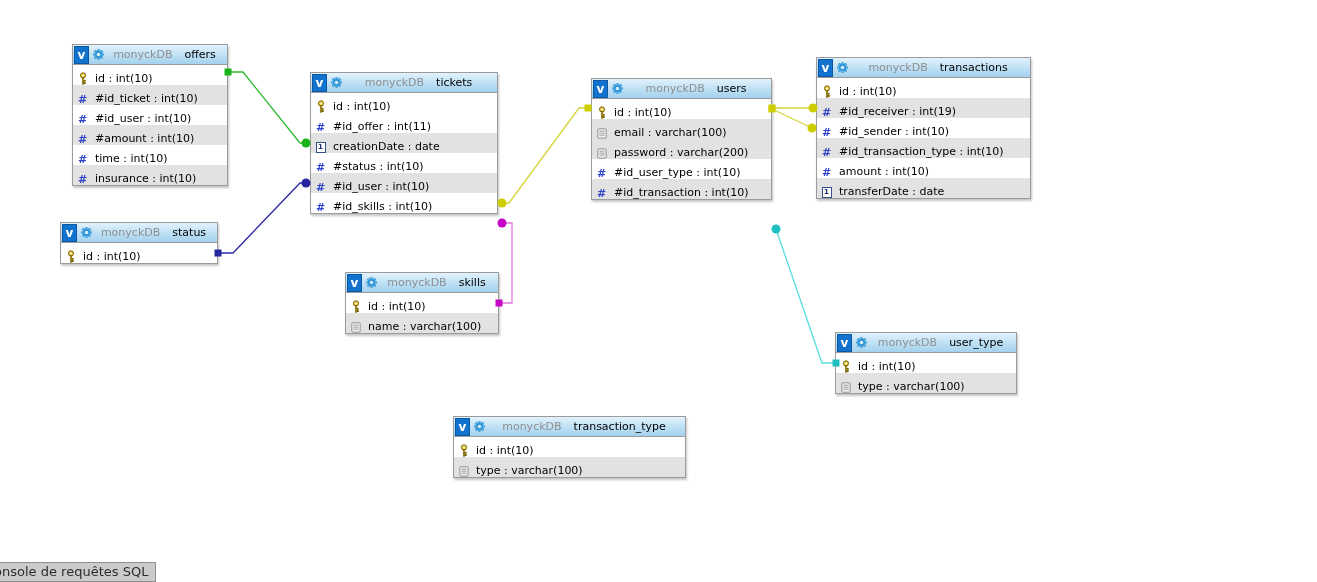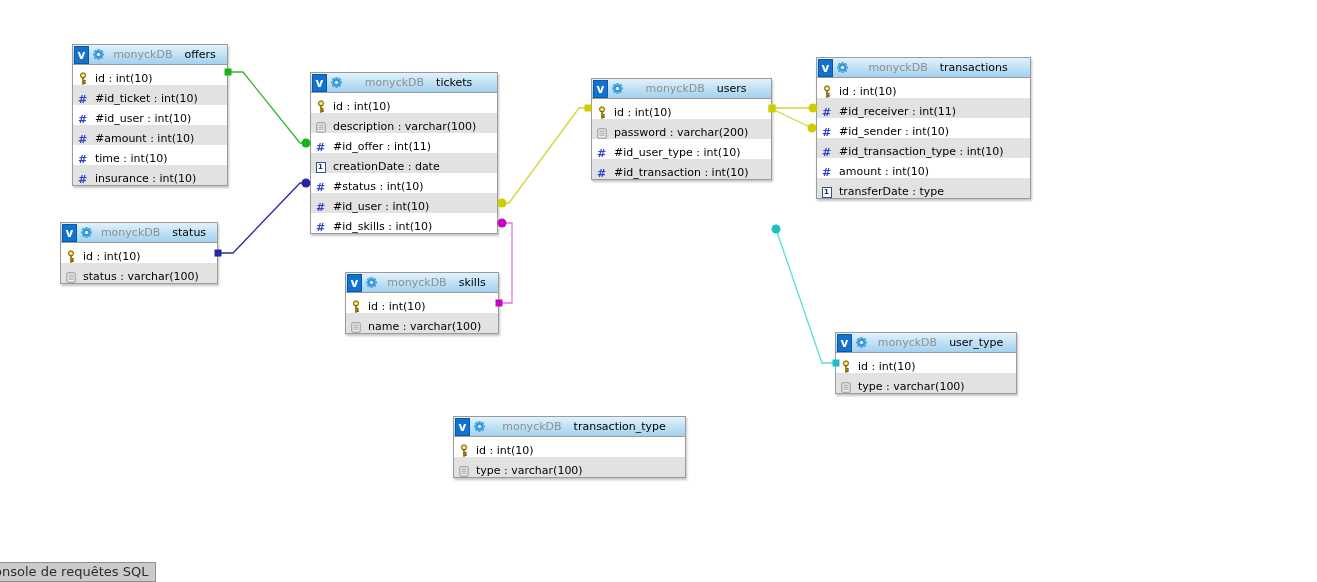--- a/index.html
+++ b/index.html
@@ -147,82 +147,148 @@
           <svg width="10" height="13" viewBox="0 0 10 13">
             <circle cx="5" cy="3.4" r="2.6" fill="#edc73a" stroke="#6b5b00" stroke-width="0.9"></circle>
             <circle cx="5" cy="3.4" r="1" fill="#fffbe8"></circle>
             <rect x="4.3" y="5.8" width="1.5" height="6.4" fill="#edc73a" stroke="#6b5b00" stroke-width="0.7"></rect>
             <rect x="5.8" y="8.4" width="1.7" height="1.1" fill="#edc73a" stroke="#6b5b00" stroke-width="0.6"></rect>
             <rect x="5.8" y="10.6" width="1.7" height="1.1" fill="#edc73a" stroke="#6b5b00" stroke-width="0.6"></rect>
           </svg>
         </span>
         <span class="flabel">id : int(10)</span>
       </div>
+      <div class="fr">
+        <span class="fi">
+          <span class="num-glyph">#</span>
+        </span>
+        <span class="flabel">#id_offer : int(11)</span>
+      </div>
+      <div class="fr alt">
+        <span class="fi">
+          <span class="date-glyph">1</span>
+        </span>
+        <span class="flabel">creationDate : date</span>
+      </div>
+      <div class="fr">
+        <span class="fi">
+          <span class="num-glyph">#</span>
+        </span>
+        <span class="flabel">#status : int(10)</span>
+      </div>
+      <div class="fr alt">
+        <span class="fi">
+          <span class="num-glyph">#</span>
+        </span>
+        <span class="flabel">#id_user : int(10)</span>
+      </div>
+      <div class="fr">
+        <span class="fi">
+          <span class="num-glyph">#</span>
+        </span>
+        <span class="flabel">#id_skills : int(10)</span>
+      </div>
+    </div>
+    <div class="tbl" style="left: 60px; top: 222px; width: 158px;">
+      <div class="th">
+        <span class="vic">v</span>
+        <span class="gear">
+          <svg width="13" height="13" viewBox="0 0 13 13">
+            <g stroke="#2e95d6" stroke-width="2.2">
+              <line x1="6.5" y1="1" x2="6.5" y2="12"></line>
+              <line x1="1" y1="6.5" x2="12" y2="6.5"></line>
+              <line x1="2.6" y1="2.6" x2="10.4" y2="10.4"></line>
+              <line x1="10.4" y1="2.6" x2="2.6" y2="10.4"></line>
+            </g>
+            <circle cx="6.5" cy="6.5" r="4.4" fill="#2e95d6" stroke="#7fc3ea" stroke-width="1"></circle>
+            <circle cx="6.5" cy="6.5" r="1.8" fill="#d6ecf9"></circle>
+          </svg>
+        </span>
+        <span class="hmid">
+          <span class="db">monyckDB</span>
+          <span class="tn">status</span>
+        </span>
+      </div>
+      <div class="fr">
+        <span class="fi">
+          <svg width="10" height="13" viewBox="0 0 10 13">
+            <circle cx="5" cy="3.4" r="2.6" fill="#edc73a" stroke="#6b5b00" stroke-width="0.9"></circle>
+            <circle cx="5" cy="3.4" r="1" fill="#fffbe8"></circle>
+            <rect x="4.3" y="5.8" width="1.5" height="6.4" fill="#edc73a" stroke="#6b5b00" stroke-width="0.7"></rect>
+            <rect x="5.8" y="8.4" width="1.7" height="1.1" fill="#edc73a" stroke="#6b5b00" stroke-width="0.6"></rect>
+            <rect x="5.8" y="10.6" width="1.7" height="1.1" fill="#edc73a" stroke="#6b5b00" stroke-width="0.6"></rect>
+          </svg>
+        </span>
+        <span class="flabel">id : int(10)</span>
+      </div>
+    </div>
+    <div class="tbl" style="left: 345px; top: 272px; width: 154px;">
+      <div class="th">
+        <span class="vic">v</span>
+        <span class="gear">
+          <svg width="13" height="13" viewBox="0 0 13 13">
+            <g stroke="#2e95d6" stroke-width="2.2">
+              <line x1="6.5" y1="1" x2="6.5" y2="12"></line>
+              <line x1="1" y1="6.5" x2="12" y2="6.5"></line>
+              <line x1="2.6" y1="2.6" x2="10.4" y2="10.4"></line>
+              <line x1="10.4" y1="2.6" x2="2.6" y2="10.4"></line>
+            </g>
+            <circle cx="6.5" cy="6.5" r="4.4" fill="#2e95d6" stroke="#7fc3ea" stroke-width="1"></circle>
+            <circle cx="6.5" cy="6.5" r="1.8" fill="#d6ecf9"></circle>
+          </svg>
+        </span>
+        <span class="hmid">
+          <span class="db">monyckDB</span>
+          <span class="tn">skills</span>
+        </span>
+      </div>
+      <div class="fr">
+        <span class="fi">
+          <svg width="10" height="13" viewBox="0 0 10 13">
+            <circle cx="5" cy="3.4" r="2.6" fill="#edc73a" stroke="#6b5b00" stroke-width="0.9"></circle>
+            <circle cx="5" cy="3.4" r="1" fill="#fffbe8"></circle>
+            <rect x="4.3" y="5.8" width="1.5" height="6.4" fill="#edc73a" stroke="#6b5b00" stroke-width="0.7"></rect>
+            <rect x="5.8" y="8.4" width="1.7" height="1.1" fill="#edc73a" stroke="#6b5b00" stroke-width="0.6"></rect>
+            <rect x="5.8" y="10.6" width="1.7" height="1.1" fill="#edc73a" stroke="#6b5b00" stroke-width="0.6"></rect>
+          </svg>
+        </span>
+        <span class="flabel">id : int(10)</span>
+      </div>
       <div class="fr alt">
         <span class="fi">
           <svg width="10" height="11" viewBox="0 0 10 11">
             <rect x="0.8" y="0.8" width="8.4" height="9.4" rx="1" fill="#efefef" stroke="#8a8a8a" stroke-width="0.9"></rect>
             <g stroke="#9a9a9a" stroke-width="0.9">
               <line x1="2.4" y1="3.2" x2="7.6" y2="3.2"></line>
               <line x1="2.4" y1="5.2" x2="7.6" y2="5.2"></line>
               <line x1="2.4" y1="7.2" x2="7.6" y2="7.2"></line>
             </g>
           </svg>
         </span>
-        <span class="flabel">description : varchar(100)</span>
-      </div>
-      <div class="fr">
-        <span class="fi">
-          <span class="num-glyph">#</span>
-        </span>
-        <span class="flabel">#id_offer : int(11)</span>
-      </div>
-      <div class="fr alt">
-        <span class="fi">
-          <span class="date-glyph">1</span>
-        </span>
-        <span class="flabel">creationDate : date</span>
-      </div>
-      <div class="fr">
-        <span class="fi">
-          <span class="num-glyph">#</span>
-        </span>
-        <span class="flabel">#status : int(10)</span>
-      </div>
-      <div class="fr alt">
-        <span class="fi">
-          <span class="num-glyph">#</span>
-        </span>
-        <span class="flabel">#id_user : int(10)</span>
-      </div>
-      <div class="fr">
-        <span class="fi">
-          <span class="num-glyph">#</span>
-        </span>
-        <span class="flabel">#id_skills : int(10)</span>
-      </div>
-    </div>
-    <div class="tbl" style="left: 60px; top: 222px; width: 158px;">
-      <div class="th">
-        <span class="vic">v</span>
-        <span class="gear">
-          <svg width="13" height="13" viewBox="0 0 13 13">
-            <g stroke="#2e95d6" stroke-width="2.2">
-              <line x1="6.5" y1="1" x2="6.5" y2="12"></line>
-              <line x1="1" y1="6.5" x2="12" y2="6.5"></line>
-              <line x1="2.6" y1="2.6" x2="10.4" y2="10.4"></line>
-              <line x1="10.4" y1="2.6" x2="2.6" y2="10.4"></line>
-            </g>
-            <circle cx="6.5" cy="6.5" r="4.4" fill="#2e95d6" stroke="#7fc3ea" stroke-width="1"></circle>
-            <circle cx="6.5" cy="6.5" r="1.8" fill="#d6ecf9"></circle>
-          </svg>
-        </span>
-        <span class="hmid">
-          <span class="db">monyckDB</span>
-          <span class="tn">status</span>
+        <span class="flabel">name : varchar(100)</span>
+      </div>
+    </div>
+    <div class="tbl" style="left: 591px; top: 78px; width: 181px;">
+      <div class="th">
+        <span class="vic">v</span>
+        <span class="gear">
+          <svg width="13" height="13" viewBox="0 0 13 13">
+            <g stroke="#2e95d6" stroke-width="2.2">
+              <line x1="6.5" y1="1" x2="6.5" y2="12"></line>
+              <line x1="1" y1="6.5" x2="12" y2="6.5"></line>
+              <line x1="2.6" y1="2.6" x2="10.4" y2="10.4"></line>
+              <line x1="10.4" y1="2.6" x2="2.6" y2="10.4"></line>
+            </g>
+            <circle cx="6.5" cy="6.5" r="4.4" fill="#2e95d6" stroke="#7fc3ea" stroke-width="1"></circle>
+            <circle cx="6.5" cy="6.5" r="1.8" fill="#d6ecf9"></circle>
+          </svg>
+        </span>
+        <span class="hmid">
+          <span class="db">monyckDB</span>
+          <span class="tn">users</span>
         </span>
       </div>
       <div class="fr">
         <span class="fi">
           <svg width="10" height="13" viewBox="0 0 10 13">
             <circle cx="5" cy="3.4" r="2.6" fill="#edc73a" stroke="#6b5b00" stroke-width="0.9"></circle>
             <circle cx="5" cy="3.4" r="1" fill="#fffbe8"></circle>
             <rect x="4.3" y="5.8" width="1.5" height="6.4" fill="#edc73a" stroke="#6b5b00" stroke-width="0.7"></rect>
             <rect x="5.8" y="8.4" width="1.7" height="1.1" fill="#edc73a" stroke="#6b5b00" stroke-width="0.6"></rect>
             <rect x="5.8" y="10.6" width="1.7" height="1.1" fill="#edc73a" stroke="#6b5b00" stroke-width="0.6"></rect>
@@ -234,87 +300,129 @@
         <span class="fi">
           <svg width="10" height="11" viewBox="0 0 10 11">
             <rect x="0.8" y="0.8" width="8.4" height="9.4" rx="1" fill="#efefef" stroke="#8a8a8a" stroke-width="0.9"></rect>
             <g stroke="#9a9a9a" stroke-width="0.9">
               <line x1="2.4" y1="3.2" x2="7.6" y2="3.2"></line>
               <line x1="2.4" y1="5.2" x2="7.6" y2="5.2"></line>
               <line x1="2.4" y1="7.2" x2="7.6" y2="7.2"></line>
             </g>
           </svg>
         </span>
-        <span class="flabel">status : varchar(100)</span>
-      </div>
-    </div>
-    <div class="tbl" style="left: 345px; top: 272px; width: 154px;">
-      <div class="th">
-        <span class="vic">v</span>
-        <span class="gear">
-          <svg width="13" height="13" viewBox="0 0 13 13">
-            <g stroke="#2e95d6" stroke-width="2.2">
-              <line x1="6.5" y1="1" x2="6.5" y2="12"></line>
-              <line x1="1" y1="6.5" x2="12" y2="6.5"></line>
-              <line x1="2.6" y1="2.6" x2="10.4" y2="10.4"></line>
-              <line x1="10.4" y1="2.6" x2="2.6" y2="10.4"></line>
-            </g>
-            <circle cx="6.5" cy="6.5" r="4.4" fill="#2e95d6" stroke="#7fc3ea" stroke-width="1"></circle>
-            <circle cx="6.5" cy="6.5" r="1.8" fill="#d6ecf9"></circle>
-          </svg>
-        </span>
-        <span class="hmid">
-          <span class="db">monyckDB</span>
-          <span class="tn">skills</span>
-        </span>
-      </div>
-      <div class="fr">
-        <span class="fi">
-          <svg width="10" height="13" viewBox="0 0 10 13">
-            <circle cx="5" cy="3.4" r="2.6" fill="#edc73a" stroke="#6b5b00" stroke-width="0.9"></circle>
-            <circle cx="5" cy="3.4" r="1" fill="#fffbe8"></circle>
-            <rect x="4.3" y="5.8" width="1.5" height="6.4" fill="#edc73a" stroke="#6b5b00" stroke-width="0.7"></rect>
-            <rect x="5.8" y="8.4" width="1.7" height="1.1" fill="#edc73a" stroke="#6b5b00" stroke-width="0.6"></rect>
-            <rect x="5.8" y="10.6" width="1.7" height="1.1" fill="#edc73a" stroke="#6b5b00" stroke-width="0.6"></rect>
-          </svg>
-        </span>
-        <span class="flabel">id : int(10)</span>
+        <span class="flabel">email : varchar(100)</span>
       </div>
       <div class="fr alt">
         <span class="fi">
           <svg width="10" height="11" viewBox="0 0 10 11">
             <rect x="0.8" y="0.8" width="8.4" height="9.4" rx="1" fill="#efefef" stroke="#8a8a8a" stroke-width="0.9"></rect>
             <g stroke="#9a9a9a" stroke-width="0.9">
               <line x1="2.4" y1="3.2" x2="7.6" y2="3.2"></line>
               <line x1="2.4" y1="5.2" x2="7.6" y2="5.2"></line>
               <line x1="2.4" y1="7.2" x2="7.6" y2="7.2"></line>
             </g>
           </svg>
         </span>
-        <span class="flabel">name : varchar(100)</span>
-      </div>
-    </div>
-    <div class="tbl" style="left: 591px; top: 78px; width: 181px;">
-      <div class="th">
-        <span class="vic">v</span>
-        <span class="gear">
-          <svg width="13" height="13" viewBox="0 0 13 13">
-            <g stroke="#2e95d6" stroke-width="2.2">
-              <line x1="6.5" y1="1" x2="6.5" y2="12"></line>
-              <line x1="1" y1="6.5" x2="12" y2="6.5"></line>
-              <line x1="2.6" y1="2.6" x2="10.4" y2="10.4"></line>
-              <line x1="10.4" y1="2.6" x2="2.6" y2="10.4"></line>
-            </g>
-            <circle cx="6.5" cy="6.5" r="4.4" fill="#2e95d6" stroke="#7fc3ea" stroke-width="1"></circle>
-            <circle cx="6.5" cy="6.5" r="1.8" fill="#d6ecf9"></circle>
-          </svg>
-        </span>
-        <span class="hmid">
-          <span class="db">monyckDB</span>
-          <span class="tn">users</span>
+        <span class="flabel">password : varchar(200)</span>
+      </div>
+      <div class="fr">
+        <span class="fi">
+          <span class="num-glyph">#</span>
+        </span>
+        <span class="flabel">#id_user_type : int(10)</span>
+      </div>
+      <div class="fr alt">
+        <span class="fi">
+          <span class="num-glyph">#</span>
+        </span>
+        <span class="flabel">#id_transaction : int(10)</span>
+      </div>
+    </div>
+    <div class="tbl" style="left: 816px; top: 57px; width: 215px;">
+      <div class="th">
+        <span class="vic">v</span>
+        <span class="gear">
+          <svg width="13" height="13" viewBox="0 0 13 13">
+            <g stroke="#2e95d6" stroke-width="2.2">
+              <line x1="6.5" y1="1" x2="6.5" y2="12"></line>
+              <line x1="1" y1="6.5" x2="12" y2="6.5"></line>
+              <line x1="2.6" y1="2.6" x2="10.4" y2="10.4"></line>
+              <line x1="10.4" y1="2.6" x2="2.6" y2="10.4"></line>
+            </g>
+            <circle cx="6.5" cy="6.5" r="4.4" fill="#2e95d6" stroke="#7fc3ea" stroke-width="1"></circle>
+            <circle cx="6.5" cy="6.5" r="1.8" fill="#d6ecf9"></circle>
+          </svg>
+        </span>
+        <span class="hmid">
+          <span class="db">monyckDB</span>
+          <span class="tn">transactions</span>
+        </span>
+      </div>
+      <div class="fr">
+        <span class="fi">
+          <svg width="10" height="13" viewBox="0 0 10 13">
+            <circle cx="5" cy="3.4" r="2.6" fill="#edc73a" stroke="#6b5b00" stroke-width="0.9"></circle>
+            <circle cx="5" cy="3.4" r="1" fill="#fffbe8"></circle>
+            <rect x="4.3" y="5.8" width="1.5" height="6.4" fill="#edc73a" stroke="#6b5b00" stroke-width="0.7"></rect>
+            <rect x="5.8" y="8.4" width="1.7" height="1.1" fill="#edc73a" stroke="#6b5b00" stroke-width="0.6"></rect>
+            <rect x="5.8" y="10.6" width="1.7" height="1.1" fill="#edc73a" stroke="#6b5b00" stroke-width="0.6"></rect>
+          </svg>
+        </span>
+        <span class="flabel">id : int(10)</span>
+      </div>
+      <div class="fr alt">
+        <span class="fi">
+          <span class="num-glyph">#</span>
+        </span>
+        <span class="flabel">#id_receiver : int(19)</span>
+      </div>
+      <div class="fr">
+        <span class="fi">
+          <span class="num-glyph">#</span>
+        </span>
+        <span class="flabel">#id_sender : int(10)</span>
+      </div>
+      <div class="fr alt">
+        <span class="fi">
+          <span class="num-glyph">#</span>
+        </span>
+        <span class="flabel">#id_transaction_type : int(10)</span>
+      </div>
+      <div class="fr">
+        <span class="fi">
+          <span class="num-glyph">#</span>
+        </span>
+        <span class="flabel">amount : int(10)</span>
+      </div>
+      <div class="fr alt">
+        <span class="fi">
+          <span class="date-glyph">1</span>
+        </span>
+        <span class="flabel">transferDate : date</span>
+      </div>
+    </div>
+    <div class="tbl" style="left: 835px; top: 332px; width: 182px;">
+      <div class="th">
+        <span class="vic">v</span>
+        <span class="gear">
+          <svg width="13" height="13" viewBox="0 0 13 13">
+            <g stroke="#2e95d6" stroke-width="2.2">
+              <line x1="6.5" y1="1" x2="6.5" y2="12"></line>
+              <line x1="1" y1="6.5" x2="12" y2="6.5"></line>
+              <line x1="2.6" y1="2.6" x2="10.4" y2="10.4"></line>
+              <line x1="10.4" y1="2.6" x2="2.6" y2="10.4"></line>
+            </g>
+            <circle cx="6.5" cy="6.5" r="4.4" fill="#2e95d6" stroke="#7fc3ea" stroke-width="1"></circle>
+            <circle cx="6.5" cy="6.5" r="1.8" fill="#d6ecf9"></circle>
+          </svg>
+        </span>
+        <span class="hmid">
+          <span class="db">monyckDB</span>
+          <span class="tn">user_type</span>
         </span>
       </div>
       <div class="fr">
         <span class="fi">
           <svg width="10" height="13" viewBox="0 0 10 13">
             <circle cx="5" cy="3.4" r="2.6" fill="#edc73a" stroke="#6b5b00" stroke-width="0.9"></circle>
             <circle cx="5" cy="3.4" r="1" fill="#fffbe8"></circle>
             <rect x="4.3" y="5.8" width="1.5" height="6.4" fill="#edc73a" stroke="#6b5b00" stroke-width="0.7"></rect>
             <rect x="5.8" y="8.4" width="1.7" height="1.1" fill="#edc73a" stroke="#6b5b00" stroke-width="0.6"></rect>
             <rect x="5.8" y="10.6" width="1.7" height="1.1" fill="#edc73a" stroke="#6b5b00" stroke-width="0.6"></rect>
@@ -326,116 +434,41 @@
         <span class="fi">
           <svg width="10" height="11" viewBox="0 0 10 11">
             <rect x="0.8" y="0.8" width="8.4" height="9.4" rx="1" fill="#efefef" stroke="#8a8a8a" stroke-width="0.9"></rect>
             <g stroke="#9a9a9a" stroke-width="0.9">
               <line x1="2.4" y1="3.2" x2="7.6" y2="3.2"></line>
               <line x1="2.4" y1="5.2" x2="7.6" y2="5.2"></line>
               <line x1="2.4" y1="7.2" x2="7.6" y2="7.2"></line>
             </g>
           </svg>
         </span>
-        <span class="flabel">password : varchar(200)</span>
-      </div>
-      <div class="fr">
-        <span class="fi">
-          <span class="num-glyph">#</span>
-        </span>
-        <span class="flabel">#id_user_type : int(10)</span>
-      </div>
-      <div class="fr alt">
-        <span class="fi">
-          <span class="num-glyph">#</span>
-        </span>
-        <span class="flabel">#id_transaction : int(10)</span>
-      </div>
-    </div>
-    <div class="tbl" style="left: 816px; top: 57px; width: 215px;">
-      <div class="th">
-        <span class="vic">v</span>
-        <span class="gear">
-          <svg width="13" height="13" viewBox="0 0 13 13">
-            <g stroke="#2e95d6" stroke-width="2.2">
-              <line x1="6.5" y1="1" x2="6.5" y2="12"></line>
-              <line x1="1" y1="6.5" x2="12" y2="6.5"></line>
-              <line x1="2.6" y1="2.6" x2="10.4" y2="10.4"></line>
-              <line x1="10.4" y1="2.6" x2="2.6" y2="10.4"></line>
-            </g>
-            <circle cx="6.5" cy="6.5" r="4.4" fill="#2e95d6" stroke="#7fc3ea" stroke-width="1"></circle>
-            <circle cx="6.5" cy="6.5" r="1.8" fill="#d6ecf9"></circle>
-          </svg>
-        </span>
-        <span class="hmid">
-          <span class="db">monyckDB</span>
-          <span class="tn">transactions</span>
-        </span>
-      </div>
-      <div class="fr">
-        <span class="fi">
-          <svg width="10" height="13" viewBox="0 0 10 13">
-            <circle cx="5" cy="3.4" r="2.6" fill="#edc73a" stroke="#6b5b00" stroke-width="0.9"></circle>
-            <circle cx="5" cy="3.4" r="1" fill="#fffbe8"></circle>
-            <rect x="4.3" y="5.8" width="1.5" height="6.4" fill="#edc73a" stroke="#6b5b00" stroke-width="0.7"></rect>
-            <rect x="5.8" y="8.4" width="1.7" height="1.1" fill="#edc73a" stroke="#6b5b00" stroke-width="0.6"></rect>
-            <rect x="5.8" y="10.6" width="1.7" height="1.1" fill="#edc73a" stroke="#6b5b00" stroke-width="0.6"></rect>
-          </svg>
-        </span>
-        <span class="flabel">id : int(10)</span>
-      </div>
-      <div class="fr alt">
-        <span class="fi">
-          <span class="num-glyph">#</span>
-        </span>
-        <span class="flabel">#id_receiver : int(11)</span>
-      </div>
-      <div class="fr">
-        <span class="fi">
-          <span class="num-glyph">#</span>
-        </span>
-        <span class="flabel">#id_sender : int(10)</span>
-      </div>
-      <div class="fr alt">
-        <span class="fi">
-          <span class="num-glyph">#</span>
-        </span>
-        <span class="flabel">#id_transaction_type : int(10)</span>
-      </div>
-      <div class="fr">
-        <span class="fi">
-          <span class="num-glyph">#</span>
-        </span>
-        <span class="flabel">amount : int(10)</span>
-      </div>
-      <div class="fr alt">
-        <span class="fi">
-          <span class="date-glyph">1</span>
-        </span>
-        <span class="flabel">transferDate : type</span>
-      </div>
-    </div>
-    <div class="tbl" style="left: 835px; top: 332px; width: 182px;">
-      <div class="th">
-        <span class="vic">v</span>
-        <span class="gear">
-          <svg width="13" height="13" viewBox="0 0 13 13">
-            <g stroke="#2e95d6" stroke-width="2.2">
-              <line x1="6.5" y1="1" x2="6.5" y2="12"></line>
-              <line x1="1" y1="6.5" x2="12" y2="6.5"></line>
-              <line x1="2.6" y1="2.6" x2="10.4" y2="10.4"></line>
-              <line x1="10.4" y1="2.6" x2="2.6" y2="10.4"></line>
-            </g>
-            <circle cx="6.5" cy="6.5" r="4.4" fill="#2e95d6" stroke="#7fc3ea" stroke-width="1"></circle>
-            <circle cx="6.5" cy="6.5" r="1.8" fill="#d6ecf9"></circle>
-          </svg>
-        </span>
-        <span class="hmid">
-          <span class="db">monyckDB</span>
-          <span class="tn">user_type</span>
+        <span class="flabel">type : varchar(100)</span>
+      </div>
+    </div>
+    <div class="tbl" style="left: 453px; top: 416px; width: 233px;">
+      <div class="th">
+        <span class="vic">v</span>
+        <span class="gear">
+          <svg width="13" height="13" viewBox="0 0 13 13">
+            <g stroke="#2e95d6" stroke-width="2.2">
+              <line x1="6.5" y1="1" x2="6.5" y2="12"></line>
+              <line x1="1" y1="6.5" x2="12" y2="6.5"></line>
+              <line x1="2.6" y1="2.6" x2="10.4" y2="10.4"></line>
+              <line x1="10.4" y1="2.6" x2="2.6" y2="10.4"></line>
+            </g>
+            <circle cx="6.5" cy="6.5" r="4.4" fill="#2e95d6" stroke="#7fc3ea" stroke-width="1"></circle>
+            <circle cx="6.5" cy="6.5" r="1.8" fill="#d6ecf9"></circle>
+          </svg>
+        </span>
+        <span class="hmid">
+          <span class="db">monyckDB</span>
+          <span class="tn">transaction_type</span>
         </span>
       </div>
       <div class="fr">
         <span class="fi">
           <svg width="10" height="13" viewBox="0 0 10 13">
             <circle cx="5" cy="3.4" r="2.6" fill="#edc73a" stroke="#6b5b00" stroke-width="0.9"></circle>
             <circle cx="5" cy="3.4" r="1" fill="#fffbe8"></circle>
             <rect x="4.3" y="5.8" width="1.5" height="6.4" fill="#edc73a" stroke="#6b5b00" stroke-width="0.7"></rect>
             <rect x="5.8" y="8.4" width="1.7" height="1.1" fill="#edc73a" stroke="#6b5b00" stroke-width="0.6"></rect>
             <rect x="5.8" y="10.6" width="1.7" height="1.1" fill="#edc73a" stroke="#6b5b00" stroke-width="0.6"></rect>
@@ -450,59 +483,13 @@
             <g stroke="#9a9a9a" stroke-width="0.9">
               <line x1="2.4" y1="3.2" x2="7.6" y2="3.2"></line>
               <line x1="2.4" y1="5.2" x2="7.6" y2="5.2"></line>
               <line x1="2.4" y1="7.2" x2="7.6" y2="7.2"></line>
             </g>
           </svg>
         </span>
         <span class="flabel">type : varchar(100)</span>
       </div>
     </div>
-    <div class="tbl" style="left: 453px; top: 416px; width: 233px;">
-      <div class="th">
-        <span class="vic">v</span>
-        <span class="gear">
-          <svg width="13" height="13" viewBox="0 0 13 13">
-            <g stroke="#2e95d6" stroke-width="2.2">
-              <line x1="6.5" y1="1" x2="6.5" y2="12"></line>
-              <line x1="1" y1="6.5" x2="12" y2="6.5"></line>
-              <line x1="2.6" y1="2.6" x2="10.4" y2="10.4"></line>
-              <line x1="10.4" y1="2.6" x2="2.6" y2="10.4"></line>
-            </g>
-            <circle cx="6.5" cy="6.5" r="4.4" fill="#2e95d6" stroke="#7fc3ea" stroke-width="1"></circle>
-            <circle cx="6.5" cy="6.5" r="1.8" fill="#d6ecf9"></circle>
-          </svg>
-        </span>
-        <span class="hmid">
-          <span class="db">monyckDB</span>
-          <span class="tn">transaction_type</span>
-        </span>
-      </div>
-      <div class="fr">
-        <span class="fi">
-          <svg width="10" height="13" viewBox="0 0 10 13">
-            <circle cx="5" cy="3.4" r="2.6" fill="#edc73a" stroke="#6b5b00" stroke-width="0.9"></circle>
-            <circle cx="5" cy="3.4" r="1" fill="#fffbe8"></circle>
-            <rect x="4.3" y="5.8" width="1.5" height="6.4" fill="#edc73a" stroke="#6b5b00" stroke-width="0.7"></rect>
-            <rect x="5.8" y="8.4" width="1.7" height="1.1" fill="#edc73a" stroke="#6b5b00" stroke-width="0.6"></rect>
-            <rect x="5.8" y="10.6" width="1.7" height="1.1" fill="#edc73a" stroke="#6b5b00" stroke-width="0.6"></rect>
-          </svg>
-        </span>
-        <span class="flabel">id : int(10)</span>
-      </div>
-      <div class="fr alt">
-        <span class="fi">
-          <svg width="10" height="11" viewBox="0 0 10 11">
-            <rect x="0.8" y="0.8" width="8.4" height="9.4" rx="1" fill="#efefef" stroke="#8a8a8a" stroke-width="0.9"></rect>
-            <g stroke="#9a9a9a" stroke-width="0.9">
-              <line x1="2.4" y1="3.2" x2="7.6" y2="3.2"></line>
-              <line x1="2.4" y1="5.2" x2="7.6" y2="5.2"></line>
-              <line x1="2.4" y1="7.2" x2="7.6" y2="7.2"></line>
-            </g>
-          </svg>
-        </span>
-        <span class="flabel">type : varchar(100)</span>
-      </div>
-    </div>
   </div>
 
 </body></html>

